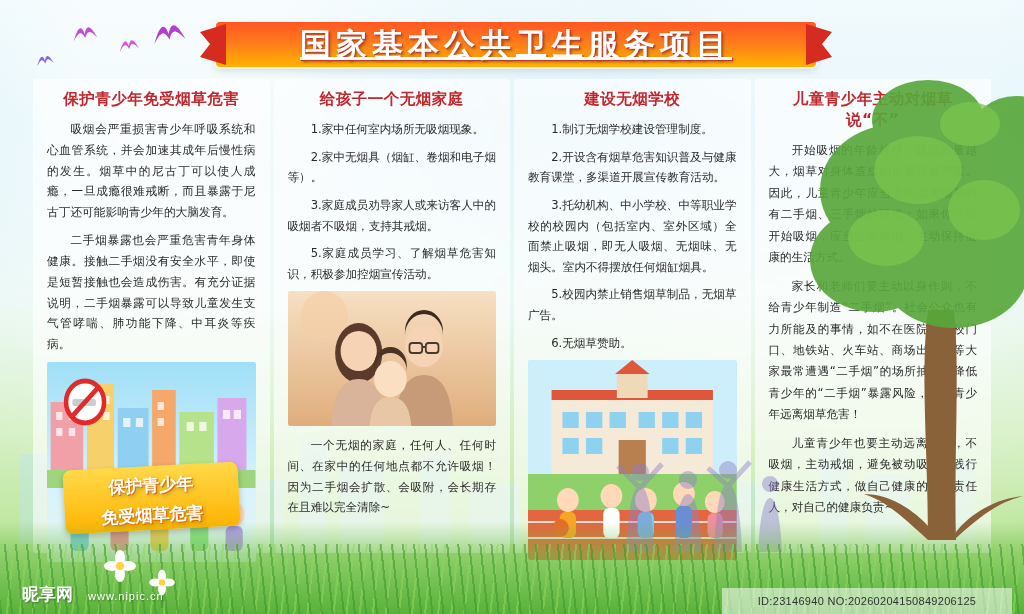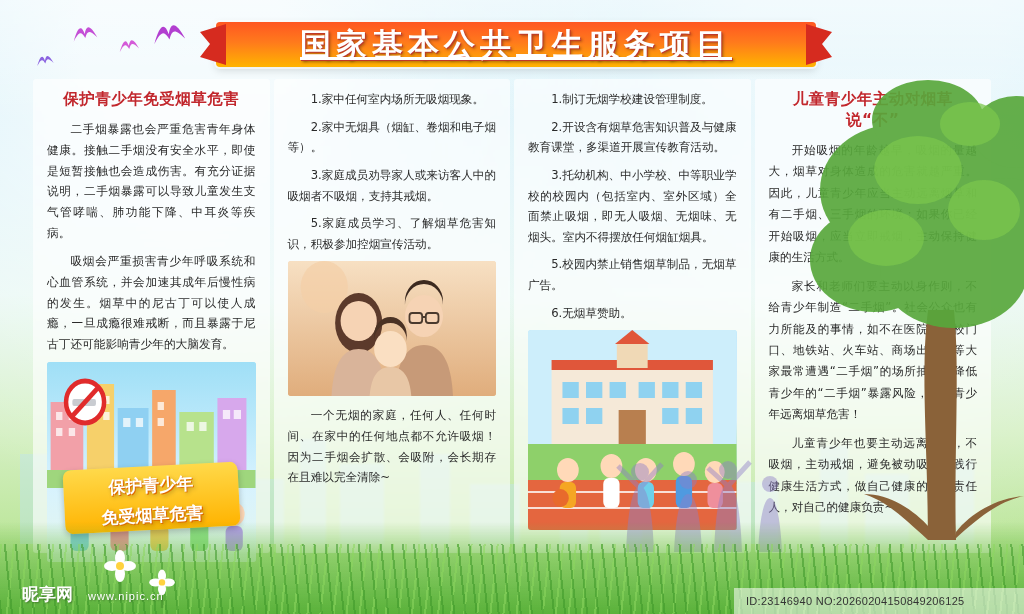--- a/index.html
+++ b/index.html
@@ -96,23 +96,23 @@
   .family{height:135px;background:linear-gradient(180deg,#f5d6b5,#e9b98d);}
   .school{height:200px;background:linear-gradient(180deg,#bfe8fb 0%,#dff3ff 45%,#9bd77a 70%,#6fc04b 100%);}
   
   .tree{position:absolute;right:-4px;top:70px;width:250px;height:470px;z-index:2;pointer-events:none;}
   
   .footer-logo{position:absolute;left:22px;bottom:8px;color:#fff;font-size:17px;font-weight:700;
     text-shadow:1px 1px 2px rgba(0,0,0,.35);font-family:"DejaVu Sans","Liberation Sans",sans-serif;text-align:center;}
   .footer-url{position:absolute;left:88px;bottom:12px;color:#fff;font-size:11px;letter-spacing:1px;
     text-shadow:1px 1px 2px rgba(0,0,0,.3);}
   .idbar{
-    position:absolute;right:0;bottom:0;height:26px;min-width:290px;
+    position:absolute;right:12px;bottom:0;height:26px;min-width:290px;
     background:rgba(255,255,255,.55);color:#333;font-size:11px;
-    display:flex;align-items:center;justify-content:flex-start;padding:0 12px;box-sizing:border-box;
+    display:flex;align-items:center;justify-content:center;padding:0 12px;box-sizing:border-box;
     letter-spacing:.3px;
   }
 </style>
 </head>
 <body>
 
 <div class="bg"></div>
 <div class="bg-sky-glow"></div>
 
 <svg class="city" viewBox="0 0 1024 150" preserveAspectRatio="none">
@@ -188,22 +188,22 @@
     <path d="M0 0 L26 8 L16 20 L26 33 L0 41 Z" fill="#d62b1f"></path>
   </svg>
   <div class="title-band"></div>
   <div class="title-text">国家基本公共卫生服务项目</div>
 </div>
 
 <div class="panels">
 
   <div class="panel p1">
     <div class="panel-title">保护青少年免受烟草危害</div>
+    <p class="para ind">吸烟会严重损害青少年呼吸系统和心血管系统，并会加速其成年后慢性病的发生。烟草中的尼古丁可以使人成瘾，一旦成瘾很难戒断，而且暴露于尼古丁还可能影响青少年的大脑发育。</p>
     <p class="para ind">二手烟暴露也会严重危害青年身体健康。接触二手烟没有安全水平，即使是短暂接触也会造成伤害。有充分证据说明，二手烟暴露可以导致儿童发生支气管哮喘、肺功能下降、中耳炎等疾病。</p>
-    <p class="para ind">吸烟会严重损害青少年呼吸系统和心血管系统，并会加速其成年后慢性病的发生。烟草中的尼古丁可以使人成瘾，一旦成瘾很难戒断，而且暴露于尼古丁还可能影响青少年的大脑发育。</p>
 
     <div class="img-box poster">
       <div class="sky"></div>
       <svg viewBox="0 0 230 200" preserveAspectRatio="none" style="position:absolute;inset:0;width:100%;height:100%">
 
         <rect x="4" y="40" width="36" height="70" fill="#f2a0a8"></rect>
         <rect x="44" y="22" width="30" height="88" fill="#f6d06a"></rect>
         <rect x="78" y="46" width="34" height="64" fill="#8fd0f2"></rect>
         <rect x="116" y="28" width="26" height="82" fill="#f6a76a"></rect>
         <rect x="146" y="50" width="38" height="60" fill="#b7e28c"></rect>
@@ -249,20 +249,21 @@
       </svg>
       <div class="banner"></div>
       <div class="banner-text">
         <div>保护青少年</div>
         <div>免受烟草危害</div>
       </div>
     </div>
   </div>
 
   <div class="panel p2">
+    <div class="panel-title">给孩子一个无烟家庭</div>
     <p class="para ind">1.家中任何室内场所无吸烟现象。</p>
     <p class="para ind">2.家中无烟具（烟缸、卷烟和电子烟等）。</p>
     <p class="para ind">3.家庭成员劝导家人或来访客人中的吸烟者不吸烟，支持其戒烟。</p>
     <p class="para ind">5.家庭成员学习、了解烟草危害知识，积极参加控烟宣传活动。</p>
 
     <div class="img-box family">
       <svg viewBox="0 0 230 135" preserveAspectRatio="none" style="position:absolute;inset:0;width:100%;height:100%">
         <defs>
           <linearGradient id="warm" x1="0" y1="0" x2="0" y2="1">
             <stop offset="0%" stop-color="#f7e0c3"></stop>
@@ -292,20 +293,21 @@
           <path d="M95 80 A18 18 0 0 1 131 80 L131 74 A18 18 0 0 0 95 74 Z" fill="#4a3224"></path>
           <path d="M90 135 C92 114 100 106 113 106 C126 106 134 114 136 135 Z" fill="#e8c7a6"></path>
         </g>
       </svg>
     </div>
 
     <p class="para ind" style="margin-top:9px">一个无烟的家庭，任何人、任何时间、在家中的任何地点都不允许吸烟！因为二手烟会扩散、会吸附，会长期存在且难以完全清除~</p>
   </div>
 
   <div class="panel p3">
+    <div class="panel-title">建设无烟学校</div>
     <p class="para ind">1.制订无烟学校建设管理制度。</p>
     <p class="para ind">2.开设含有烟草危害知识普及与健康教育课堂，多渠道开展宣传教育活动。</p>
     <p class="para ind">3.托幼机构、中小学校、中等职业学校的校园内（包括室内、室外区域）全面禁止吸烟，即无人吸烟、无烟味、无烟头。室内不得摆放任何烟缸烟具。</p>
     <p class="para ind">5.校园内禁止销售烟草制品，无烟草广告。</p>
     <p class="para ind">6.无烟草赞助。</p>
 
     <div class="img-box school">
       <svg viewBox="0 0 230 200" preserveAspectRatio="none" style="position:absolute;inset:0;width:100%;height:100%">
         <rect width="230" height="200" fill="#cdeefb"></rect>
 

